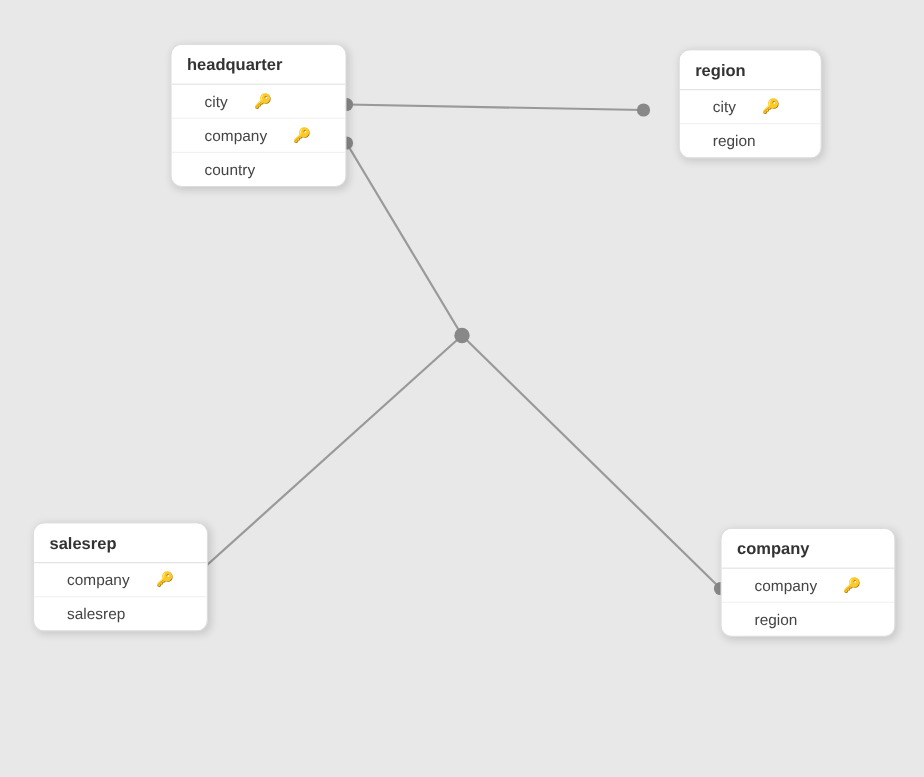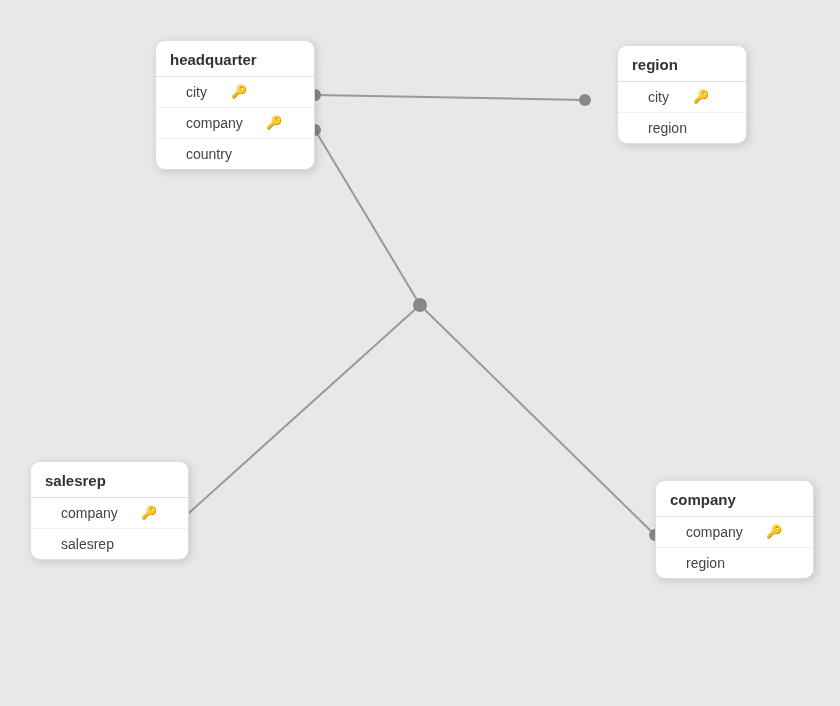--- a/index.html
+++ b/index.html
@@ -108,21 +108,21 @@
     <div class="db-table-header">region</div>
     <div class="db-table-row">
       <span>city</span>
       <span class="key-icon">🔑</span>
     </div>
     <div class="db-table-row">
       <span>region</span>
     </div>
   </div>
 
-  <div class="db-table" style="left:30px; top:461px; min-width:145px;">
+  <div class="db-table" style="left:30px; top:475px; min-width:145px;">
     <div class="db-table-header">salesrep</div>
     <div class="db-table-row">
       <span>company</span>
       <span class="key-icon">🔑</span>
     </div>
     <div class="db-table-row">
       <span>salesrep</span>
     </div>
   </div>
 

